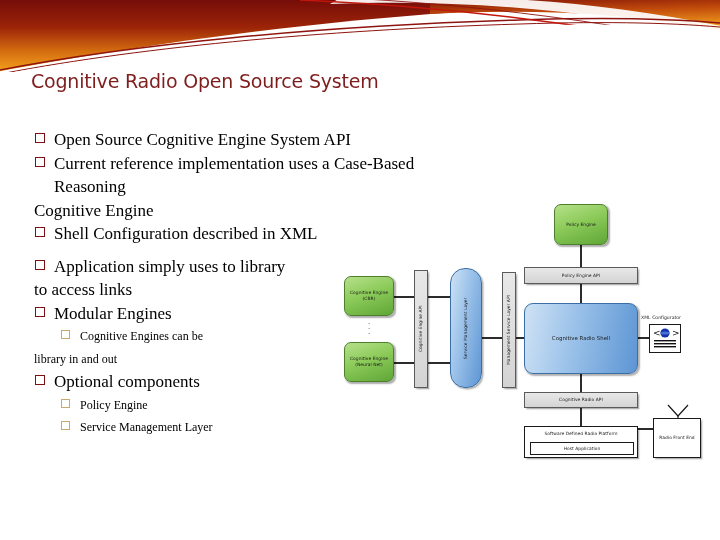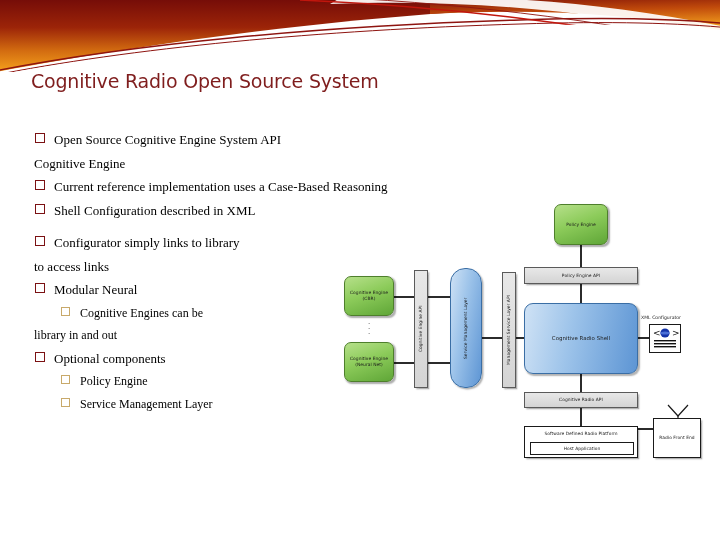--- a/index.html
+++ b/index.html
@@ -29,21 +29,21 @@
 
   
   .body-col{position:absolute;left:34px;top:128px;width:430px;}
   .li{
     position:relative;
     display:block;
     color:#000000;
     font-family:"Liberation Serif", serif;
   }
   .lvl1{
-    font-size:13px;
+    font-size:17px;
     line-height:23.5px;
     padding-left:20px;
     margin-bottom:0px;
   }
   .lvl2{
     font-size:12px;
     line-height:22.5px;
     padding-left:46px;
     margin-bottom:0px;
   }
@@ -163,44 +163,44 @@
     </svg>
   </div>
 
   <div class="title">Cognitive Radio Open Source System</div>
 
   <div class="body-col">
     <div class="li lvl1">
       <span class="sq"></span>
       <span>Open Source Cognitive Engine System API</span>
     </div>
+    <div class="li lvl1">
+      <span class="sq"></span>
+      <span>Current reference implementation uses a Case-Based Reasoning</span>
+    </div>
     <div class="li lvl1 cont">
       <span>Cognitive Engine</span>
     </div>
     <div class="li lvl1">
       <span class="sq"></span>
-      <span>Current reference implementation uses a Case-Based Reasoning</span>
-    </div>
-    <div class="li lvl1">
-      <span class="sq"></span>
       <span>Shell Configuration described in XML</span>
     </div>
 
     <div class="gap"></div>
 
     <div class="li lvl1">
       <span class="sq"></span>
-      <span>Configurator simply links to library</span>
+      <span>Application simply uses to library</span>
     </div>
     <div class="li lvl1 cont">
       <span>to access links</span>
     </div>
     <div class="li lvl1">
       <span class="sq"></span>
-      <span>Modular Neural</span>
+      <span>Modular Engines</span>
     </div>
     <div class="li lvl2">
       <span class="sq"></span>
       <span>Cognitive Engines can be</span>
     </div>
     <div class="li lvl2 cont">
       <span>library in and out</span>
     </div>
     <div class="li lvl1">
       <span class="sq"></span>

